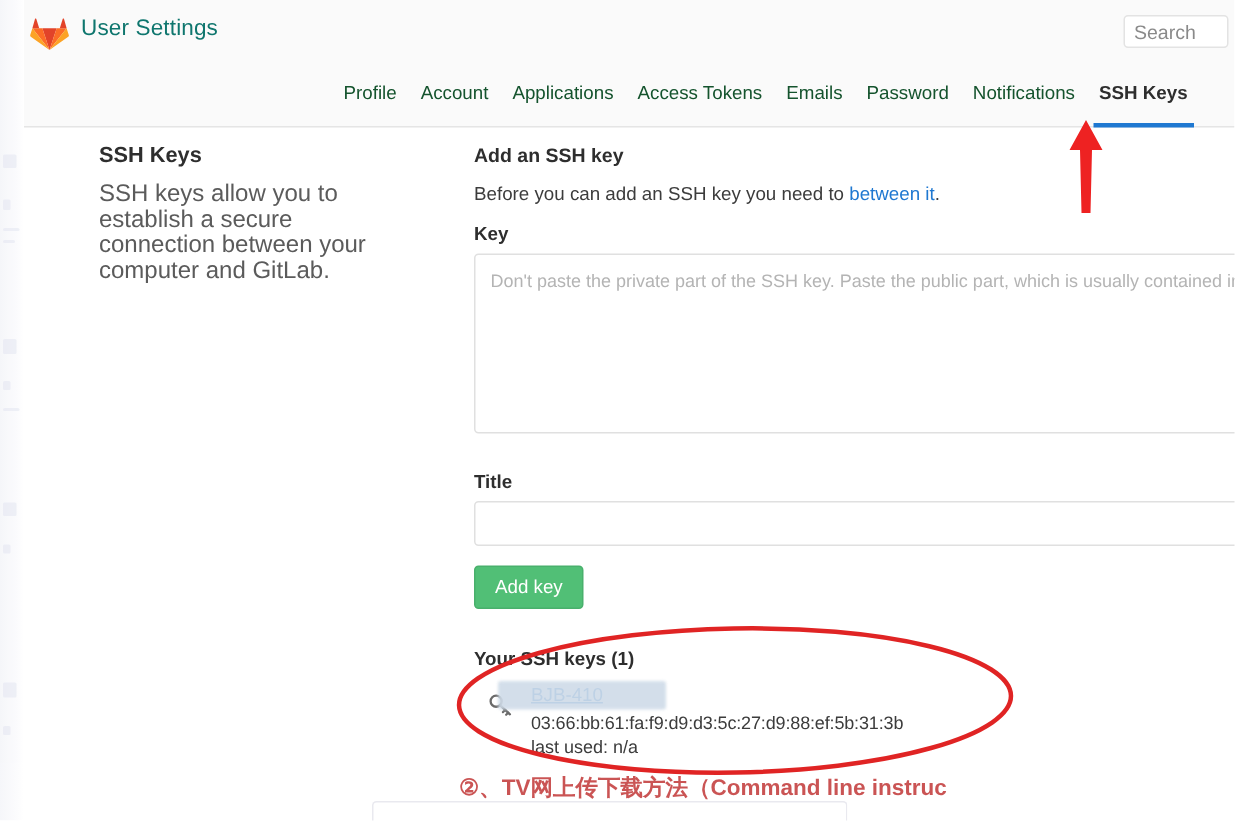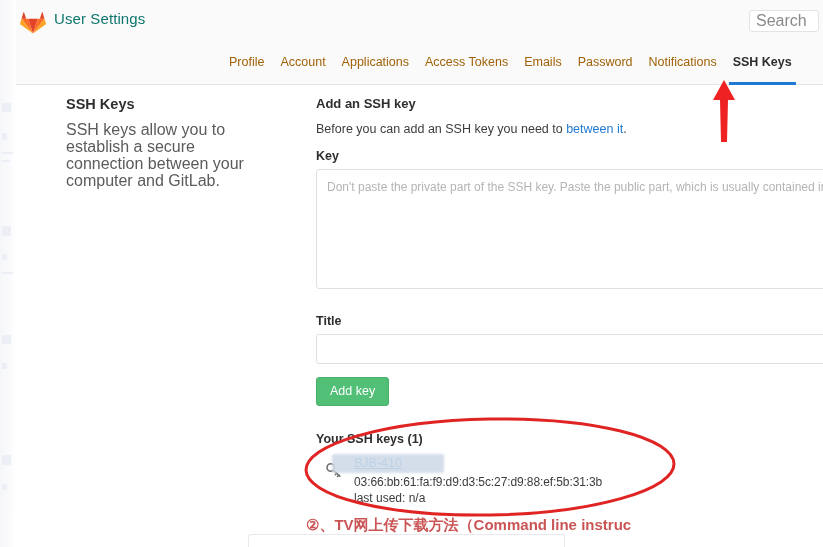--- a/index.html
+++ b/index.html
@@ -62,21 +62,21 @@
     border-radius: 3px;
     box-sizing: border-box;
   }
   .search-box input {
     width: 100%; height: 100%;
     border: 0; outline: 0;
     background: transparent;
     padding: 0 6px;
     box-sizing: border-box;
     font-family: "Liberation Sans", sans-serif;
-    font-size: 16px;
+    font-size: 13px;
     color: #555;
   }
   .search-box input::placeholder { color: #8a8a8a; }
 
   
   .navbar {
     position: absolute;
     left: 16px; top: 40px;
     width: 807px; height: 45px;
     background: #fafafa;
@@ -88,21 +88,21 @@
     left: 205px; top: 0;
     height: 45px;
     display: flex;
     align-items: flex-start;
     white-space: nowrap;
   }
   .navtab {
     position: relative;
     padding: 15px 8px 0 8px;
     font-size: 12.5px;
-    color: #a16207;
+    color: #14532d;
     height: 45px;
     box-sizing: border-box;
     cursor: pointer;
   }
   .navtab.active {
     color: #2e2e2e;
     font-weight: bold;
   }
   .navtab.active::after {
     content: "";

